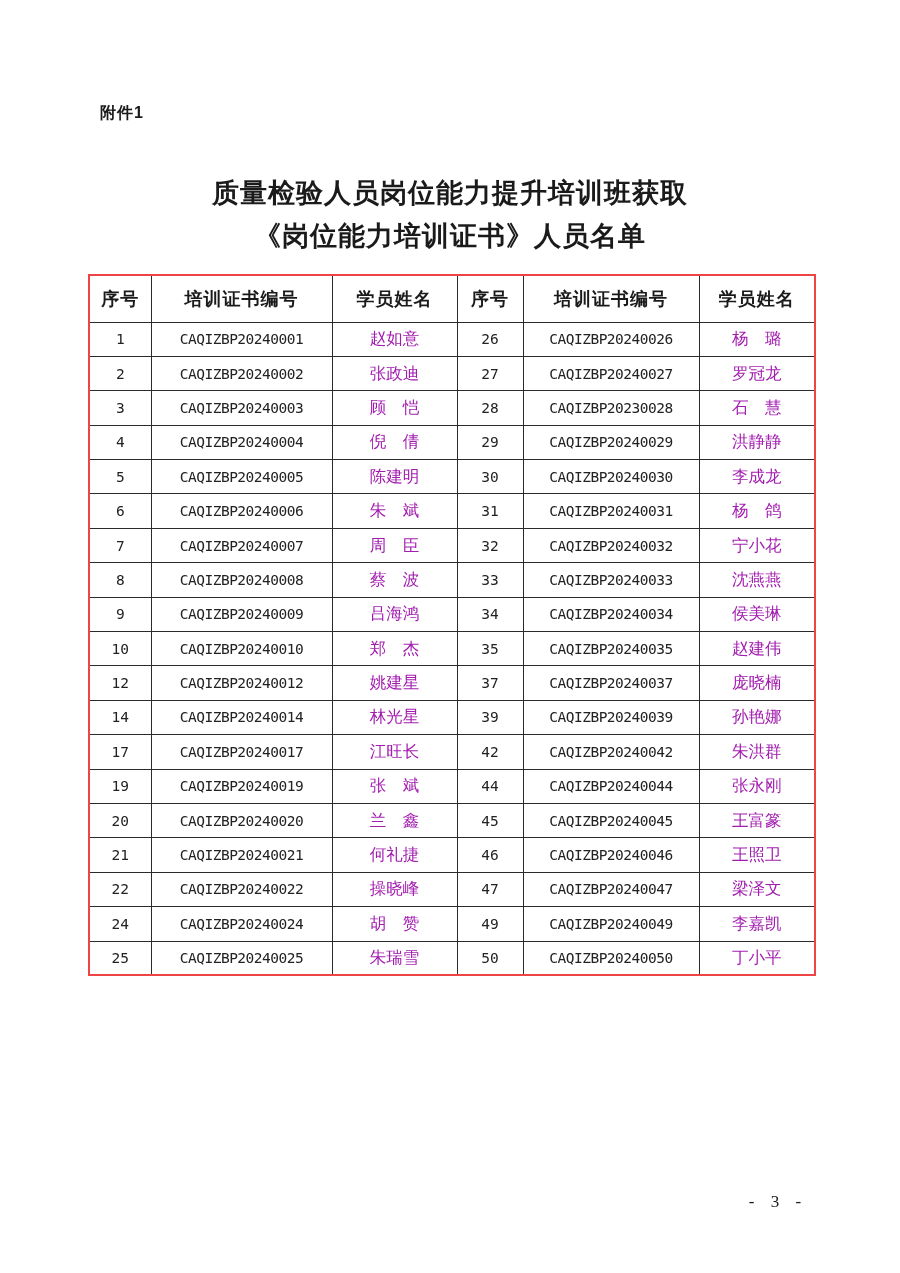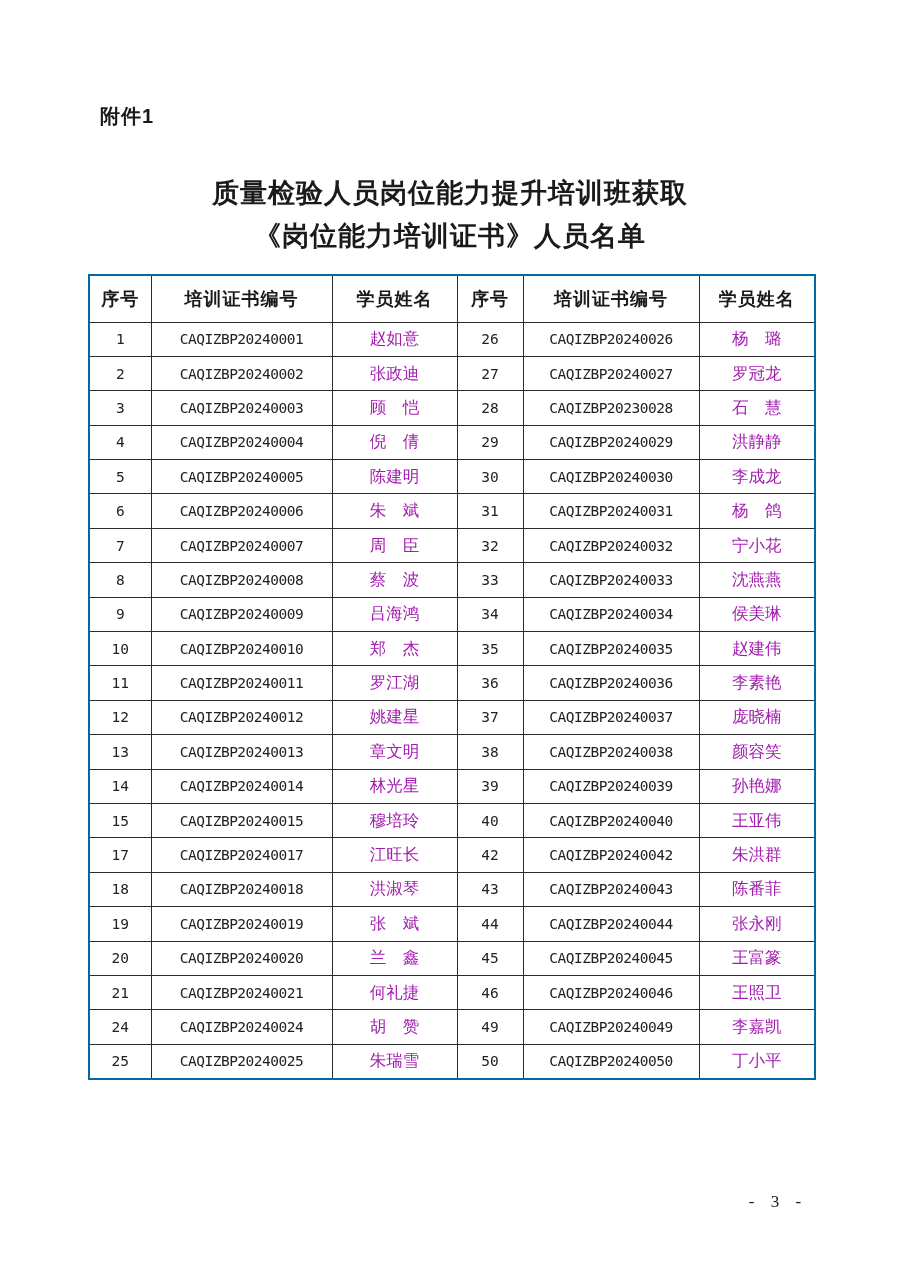--- a/index.html
+++ b/index.html
@@ -10,21 +10,21 @@
     height: 1273px;
     font-family: "Liberation Serif", serif;
     color: #1a1a1a;
     overflow: hidden;
   }
   .attachment-label {
     position: absolute;
     left: 100px;
     top: 103px;
     font-family: "Liberation Sans", sans-serif;
-    font-size: 20px;
+    font-size: 16px;
     font-weight: bold;
     letter-spacing: 1px;
   }
   .title-block {
     position: absolute;
     left: 0;
     top: 172px;
     width: 100%;
     text-align: center;
   }
@@ -34,21 +34,21 @@
     line-height: 43px;
     letter-spacing: 1px;
   }
   table.roster {
     position: absolute;
     left: 88px;
     top: 274px;
     width: 726px;
     border-collapse: collapse;
     table-layout: fixed;
-    border: 2px solid #0369a1;
+    border: 2px solid #ef4444;
   }
   table.roster th, table.roster td {
     border: 1.5px solid #2b2b2b;
     text-align: center;
     vertical-align: middle;
     white-space: nowrap;
     overflow: hidden;
   }
   table.roster th {
     height: 47px;
@@ -189,76 +189,44 @@
       </tr>
       <tr>
         <td class="index-cell">10</td>
         <td class="certificate-cell">CAQIZBP20240010</td>
         <td class="name-cell">郑　杰</td>
         <td class="index-cell">35</td>
         <td class="certificate-cell">CAQIZBP20240035</td>
         <td class="name-cell">赵建伟</td>
       </tr>
       <tr>
-        <td class="index-cell">11</td>
-        <td class="certificate-cell">CAQIZBP20240011</td>
-        <td class="name-cell">罗江湖</td>
-        <td class="index-cell">36</td>
-        <td class="certificate-cell">CAQIZBP20240036</td>
-        <td class="name-cell">李素艳</td>
-      </tr>
-      <tr>
         <td class="index-cell">12</td>
         <td class="certificate-cell">CAQIZBP20240012</td>
         <td class="name-cell">姚建星</td>
         <td class="index-cell">37</td>
         <td class="certificate-cell">CAQIZBP20240037</td>
         <td class="name-cell">庞晓楠</td>
       </tr>
       <tr>
-        <td class="index-cell">13</td>
-        <td class="certificate-cell">CAQIZBP20240013</td>
-        <td class="name-cell">章文明</td>
-        <td class="index-cell">38</td>
-        <td class="certificate-cell">CAQIZBP20240038</td>
-        <td class="name-cell">颜容笑</td>
-      </tr>
-      <tr>
         <td class="index-cell">14</td>
         <td class="certificate-cell">CAQIZBP20240014</td>
         <td class="name-cell">林光星</td>
         <td class="index-cell">39</td>
         <td class="certificate-cell">CAQIZBP20240039</td>
         <td class="name-cell">孙艳娜</td>
       </tr>
       <tr>
-        <td class="index-cell">15</td>
-        <td class="certificate-cell">CAQIZBP20240015</td>
-        <td class="name-cell">穆培玲</td>
-        <td class="index-cell">40</td>
-        <td class="certificate-cell">CAQIZBP20240040</td>
-        <td class="name-cell">王亚伟</td>
-      </tr>
-      <tr>
         <td class="index-cell">17</td>
         <td class="certificate-cell">CAQIZBP20240017</td>
         <td class="name-cell">江旺长</td>
         <td class="index-cell">42</td>
         <td class="certificate-cell">CAQIZBP20240042</td>
         <td class="name-cell">朱洪群</td>
       </tr>
       <tr>
-        <td class="index-cell">18</td>
-        <td class="certificate-cell">CAQIZBP20240018</td>
-        <td class="name-cell">洪淑琴</td>
-        <td class="index-cell">43</td>
-        <td class="certificate-cell">CAQIZBP20240043</td>
-        <td class="name-cell">陈番菲</td>
-      </tr>
-      <tr>
         <td class="index-cell">19</td>
         <td class="certificate-cell">CAQIZBP20240019</td>
         <td class="name-cell">张　斌</td>
         <td class="index-cell">44</td>
         <td class="certificate-cell">CAQIZBP20240044</td>
         <td class="name-cell">张永刚</td>
       </tr>
       <tr>
         <td class="index-cell">20</td>
         <td class="certificate-cell">CAQIZBP20240020</td>
@@ -269,20 +237,28 @@
       </tr>
       <tr>
         <td class="index-cell">21</td>
         <td class="certificate-cell">CAQIZBP20240021</td>
         <td class="name-cell">何礼捷</td>
         <td class="index-cell">46</td>
         <td class="certificate-cell">CAQIZBP20240046</td>
         <td class="name-cell">王照卫</td>
       </tr>
       <tr>
+        <td class="index-cell">22</td>
+        <td class="certificate-cell">CAQIZBP20240022</td>
+        <td class="name-cell">操晓峰</td>
+        <td class="index-cell">47</td>
+        <td class="certificate-cell">CAQIZBP20240047</td>
+        <td class="name-cell">梁泽文</td>
+      </tr>
+      <tr>
         <td class="index-cell">24</td>
         <td class="certificate-cell">CAQIZBP20240024</td>
         <td class="name-cell">胡　赞</td>
         <td class="index-cell">49</td>
         <td class="certificate-cell">CAQIZBP20240049</td>
         <td class="name-cell">李嘉凯</td>
       </tr>
       <tr>
         <td class="index-cell">25</td>
         <td class="certificate-cell">CAQIZBP20240025</td>

